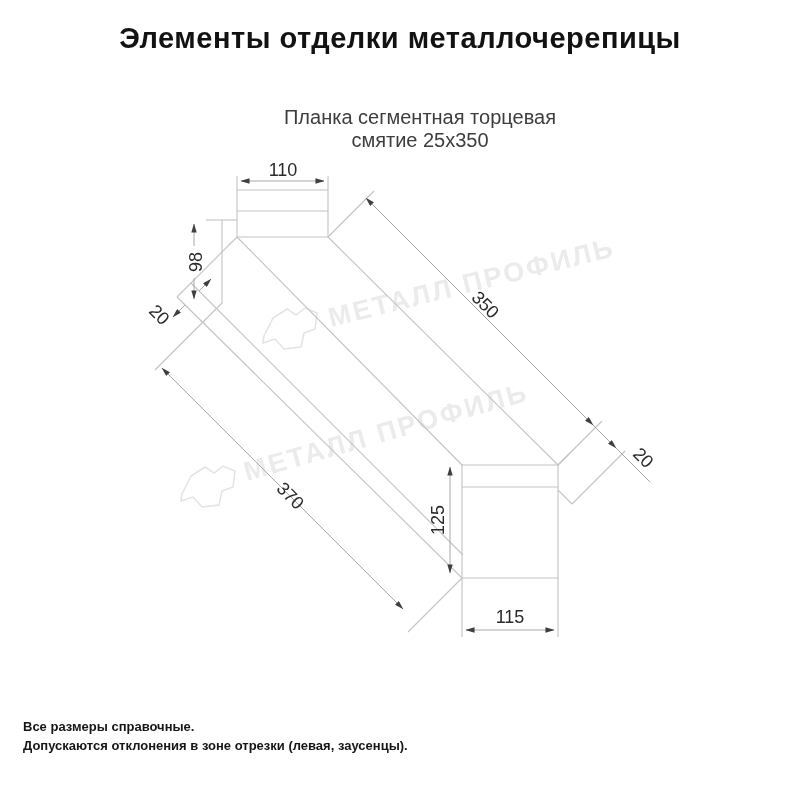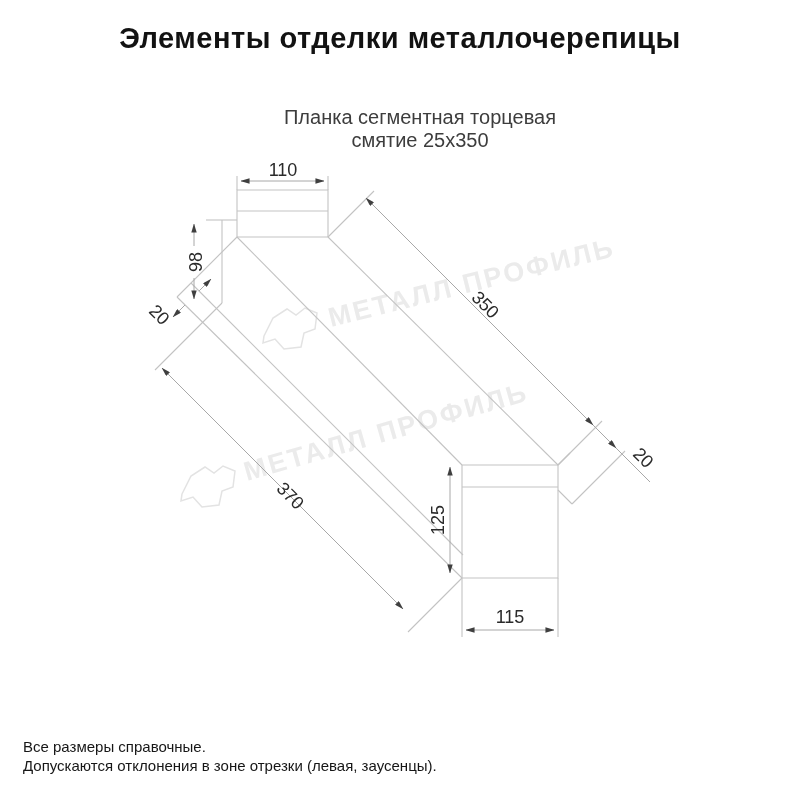--- a/index.html
+++ b/index.html
@@ -1,21 +1,21 @@
 <!DOCTYPE html>
 <html><head>
 <meta charset="utf-8">
 <style>
   html,body{margin:0;padding:0;background:#ffffff;}
   body{width:800px;height:800px;position:relative;font-family:"Liberation Sans",sans-serif;overflow:hidden;}
   .title{position:absolute;top:22px;left:0;width:800px;text-align:center;
          font-size:29px;font-weight:700;color:#121212;letter-spacing:0.5px;}
   .subtitle{position:absolute;top:106px;left:0;width:800px;text-align:center;
             font-size:20px;font-weight:400;color:#3d3d3d;line-height:23px;padding-left:20px;}
-  .footnote{position:absolute;left:23px;top:737px;font-size:15px;color:#161616;line-height:19px;}
+  .footnote{position:absolute;left:23px;top:717px;font-size:13px;color:#161616;line-height:19px;font-weight:bold;}
   svg.drawing{position:absolute;left:0;top:0;}
   .pl{stroke:#c3c3c3;stroke-width:1.1;fill:none;}
   .dl{stroke:#a8a8a8;stroke-width:1;fill:none;}
   .dt{fill:#2a2a2a;font-size:18px;font-family:"Liberation Sans",sans-serif;}
   .wmtext{fill:#ebebeb;font-size:27px;font-weight:700;letter-spacing:2.5px;
           font-family:"Liberation Sans",sans-serif;}
   .wmlogo{stroke:#e3e3e3;stroke-width:1.5;fill:#ffffff;}
 </style>
 </head>
 <body>

